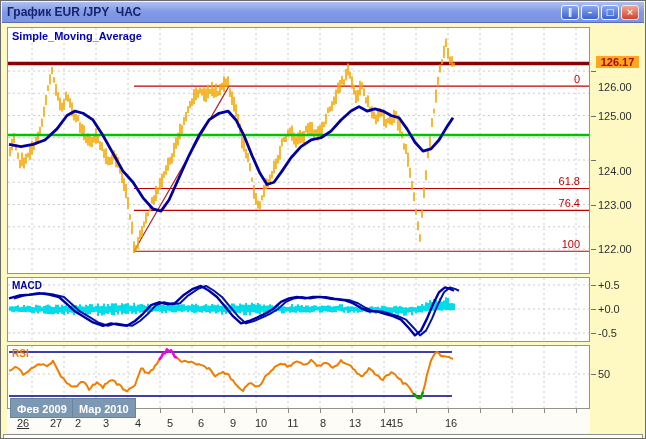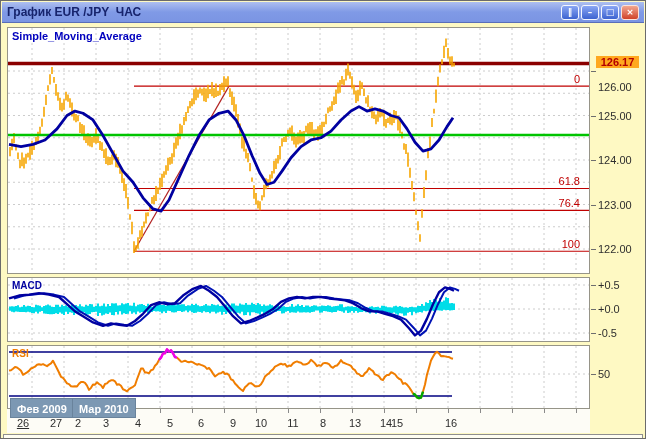--- a/index.html
+++ b/index.html
@@ -605,21 +605,21 @@
         <polyline points="405,47.43351285934448 407,48.64516187429428 409,51.30649767875671 411,52.21346462567648 413,51.62219126701355 415,45.57530272483827" fill="none" stroke="#00A800" stroke-width="2.4" stroke-linejoin="round"></polyline>
         <text x="4" y="11" font-size="10" font-weight="bold" fill="#F07D00" font-family="Liberation Sans, sans-serif">RSI</text>
       </svg>
     </div>
 
   <div id="yaxis">
       <div class="ylabel" style="top: 64px; margin-top: 16px;">126.00</div>
       <div class="ytick" style="top: 70px;"></div>
       <div class="ylabel" style="top: 108.5px;">125.00</div>
       <div class="ytick" style="top: 114.5px;"></div>
-      <div class="ylabel" style="top: 153px;">124.00</div>
+      <div class="ylabel" style="top: 164px;">124.00</div>
       <div class="ytick" style="top: 159px;"></div>
       <div class="ylabel" style="top: 197.5px;">123.00</div>
       <div class="ytick" style="top: 203.5px;"></div>
       <div class="ylabel" style="top: 242px;">122.00</div>
       <div class="ytick" style="top: 248px;"></div>
       <div class="ylabel" style="top: 278px;">+0.5</div>
       <div class="ytick" style="top: 284px;"></div>
       <div class="ylabel" style="top: 302px;">+0.0</div>
       <div class="ytick" style="top: 308px;"></div>
       <div class="ylabel" style="top: 326px;">-0.5</div>

